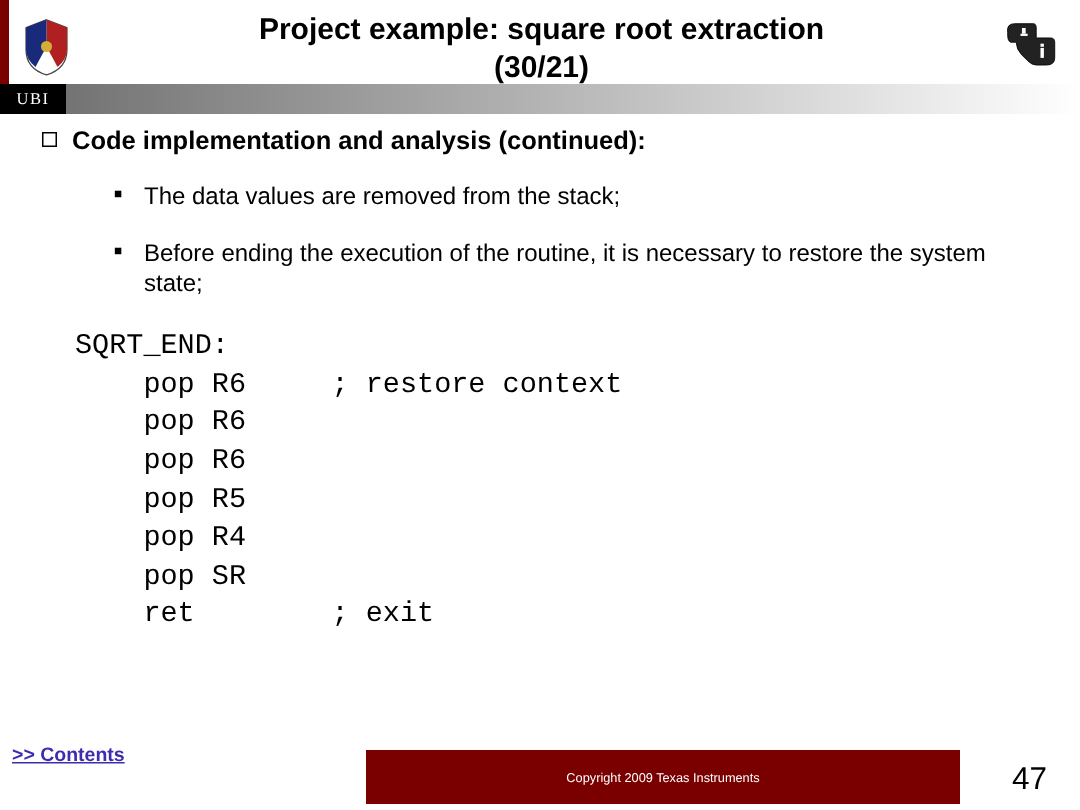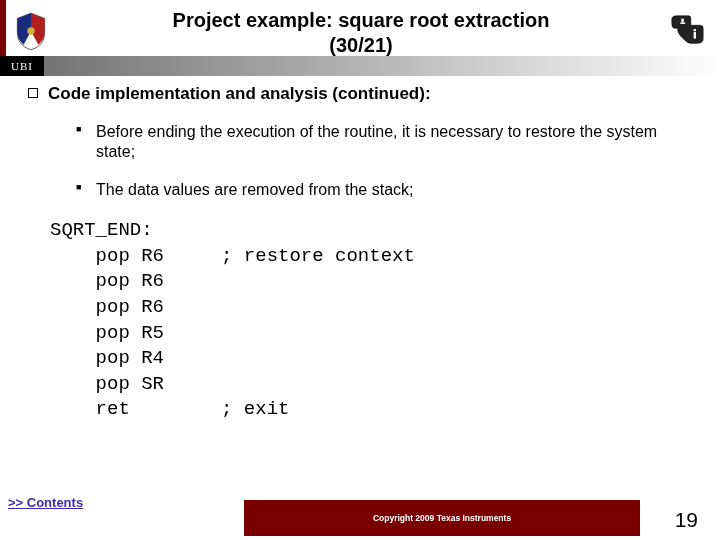--- a/index.html
+++ b/index.html
@@ -15,21 +15,21 @@
   .content { padding: 22px 28px 0 28px; }
   .h1 { font-size: 17px; font-weight: bold; margin-bottom: 18px; }
   .h1 .bullet { display: inline-block; width: 10px; height: 10px; border: 1.5px solid #000; margin-right: 10px; vertical-align: middle; position: relative; top: -2px; }
   .bullets { padding-left: 48px; }
   .bullets li { list-style: none; font-size: 16px; margin-bottom: 18px; line-height: 1.25; position: relative; padding-left: 20px; }
   .bullets li::before { content: "■"; position: absolute; left: 0; top: 2px; font-size: 9px; }
   .bullets li .mono { font-family: "Courier New", monospace; }
   .code { font-family: "Courier New", monospace; font-size: 19px; line-height: 1.35; white-space: pre; margin-left: 22px; margin-top: 8px; }
   .footer { position: absolute; left: 0; right: 0; bottom: 0; height: 40px; }
   .footer-bar { position: absolute; left: 244px; right: 80px; top: 0; height: 36px; background: #7a0000; color: #fff; font-size: 8.5px; text-align: center; display: flex; flex-direction: column; justify-content: center; gap: 1px; }
-  .footer-bar .b { font-weight: bold; }
+  .footer-bar .b { font-weight: normal; }
   .contents-link { position: absolute; left: 8px; bottom: 30px; font-size: 13px; color: #3b2cb0; text-decoration: underline; font-weight: bold; }
   .page-num { position: absolute; right: 22px; bottom: 8px; font-size: 21px; color: #000; font-family: Verdana, sans-serif; }
 </style>
 </head>
 <body>
 
 <div class="header">
   <div class="left-stripe"></div>
   <div class="crest">
     <svg viewBox="0 0 40 40">
@@ -55,32 +55,32 @@
 </div>
 
 <div class="ubi-block">UBI</div>
 <div class="gradient-bar"></div>
 
 <div class="content">
   <div class="h1">
     <span class="bullet"></span><span>Code implementation and analysis (continued):</span>
   </div>
   <ul class="bullets">
+    <li>The data values are removed from the stack;</li>
     <li>Before ending the execution of the routine, it is necessary to restore the system state;</li>
-    <li>The data values are removed from the stack;</li>
   </ul>
   <div class="code">SQRT_END:
     pop R6     ; restore context
     pop R6
     pop R6
     pop R5
     pop R4
     pop SR
     ret        ; exit</div>
 </div>
 
 <div class="footer">
   <a class="contents-link">&gt;&gt; Contents</a>
   <div class="footer-bar">
     <div class="b">Copyright  2009 Texas Instruments</div>
   </div>
-  <div class="page-num">19</div>
+  <div class="page-num">47</div>
 </div>
 
 </body></html>

